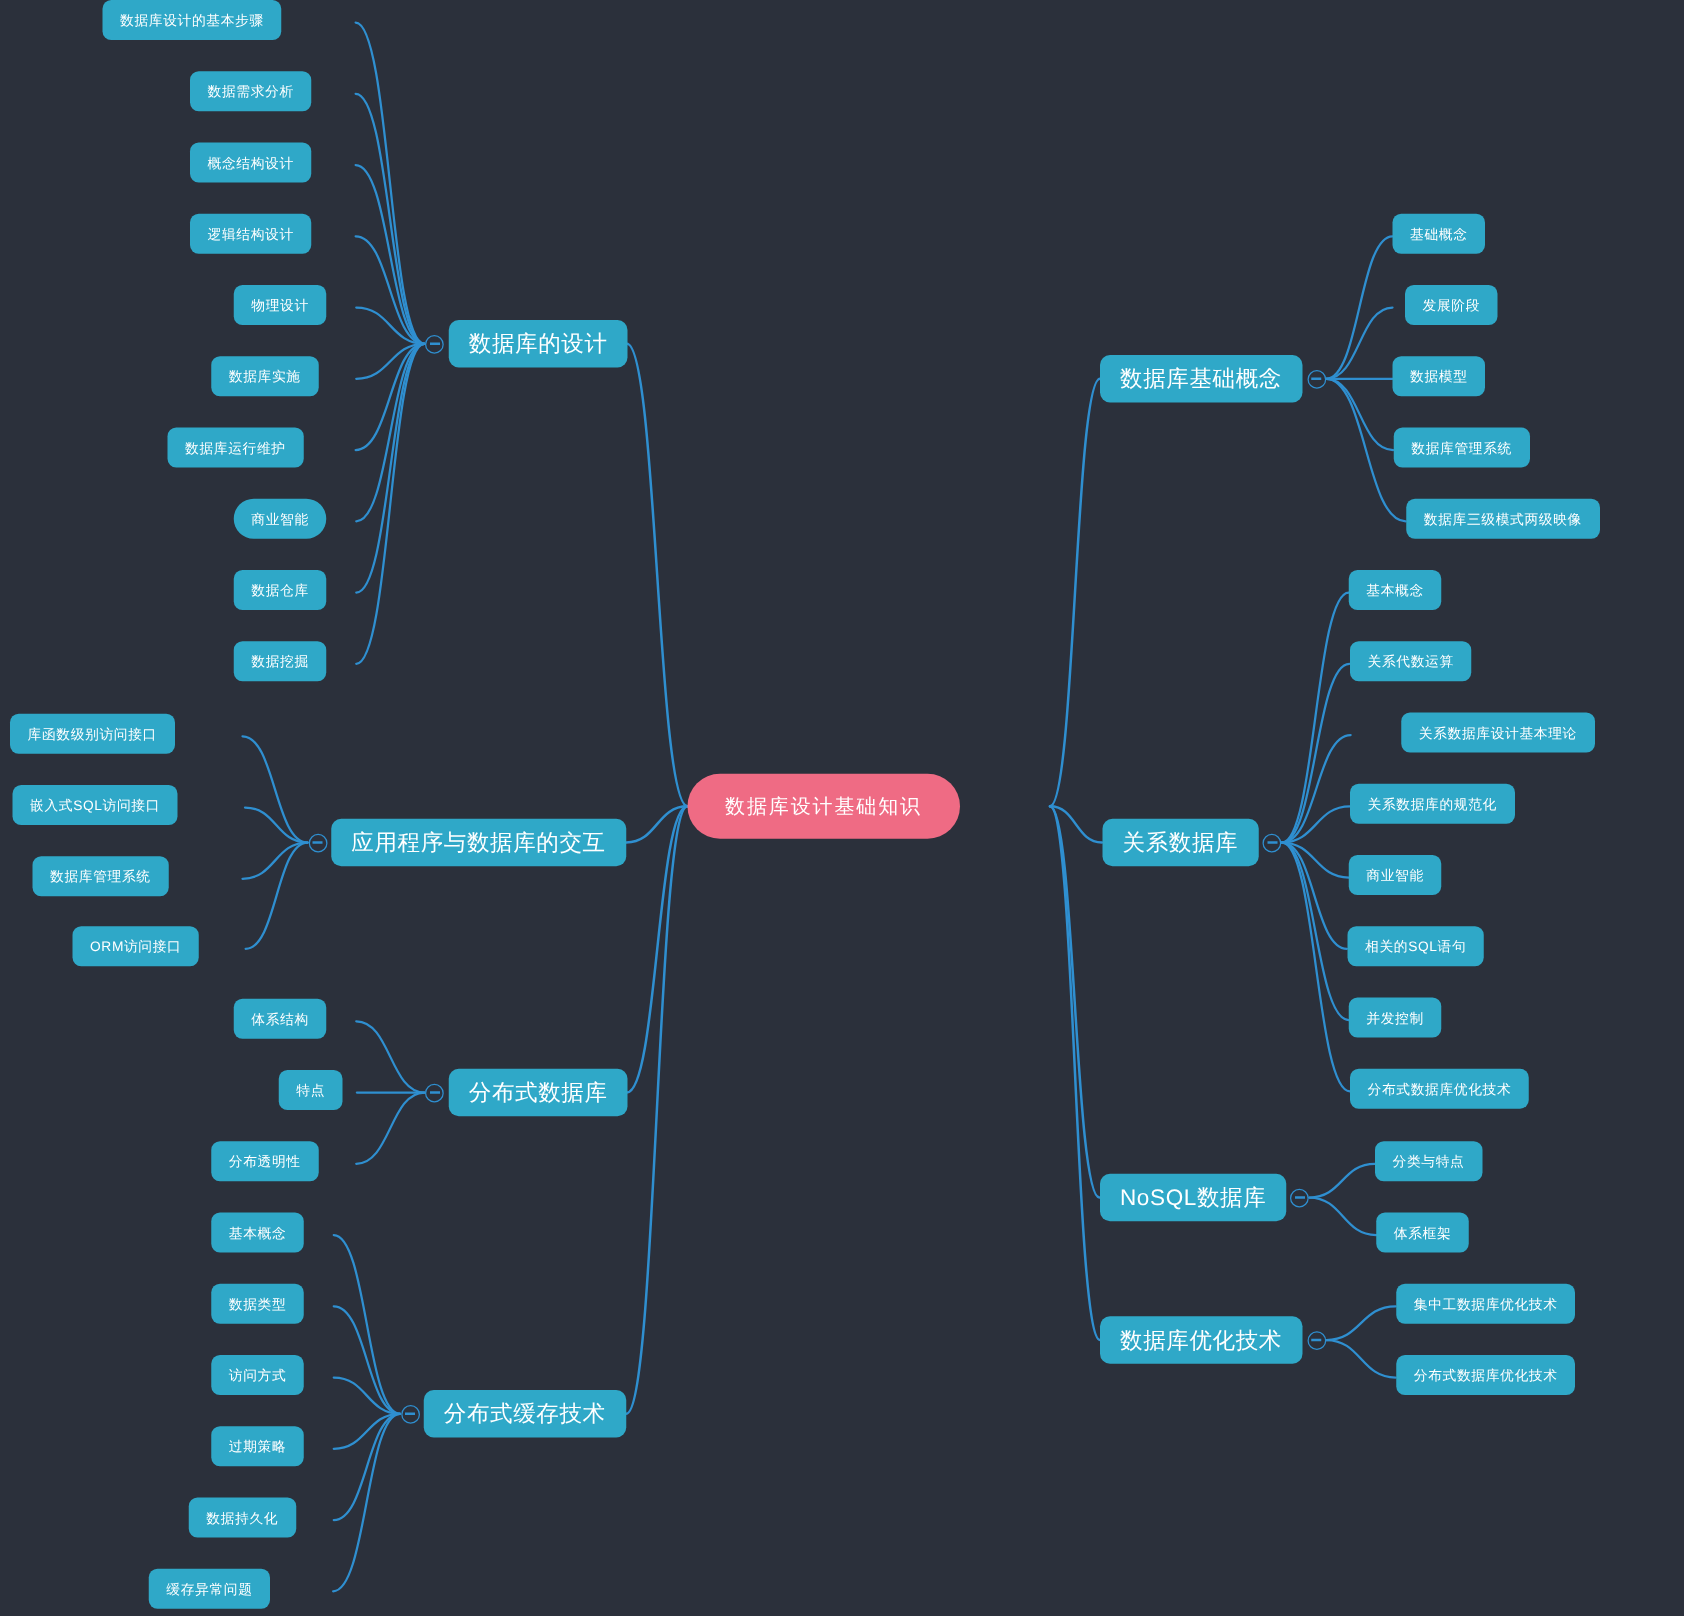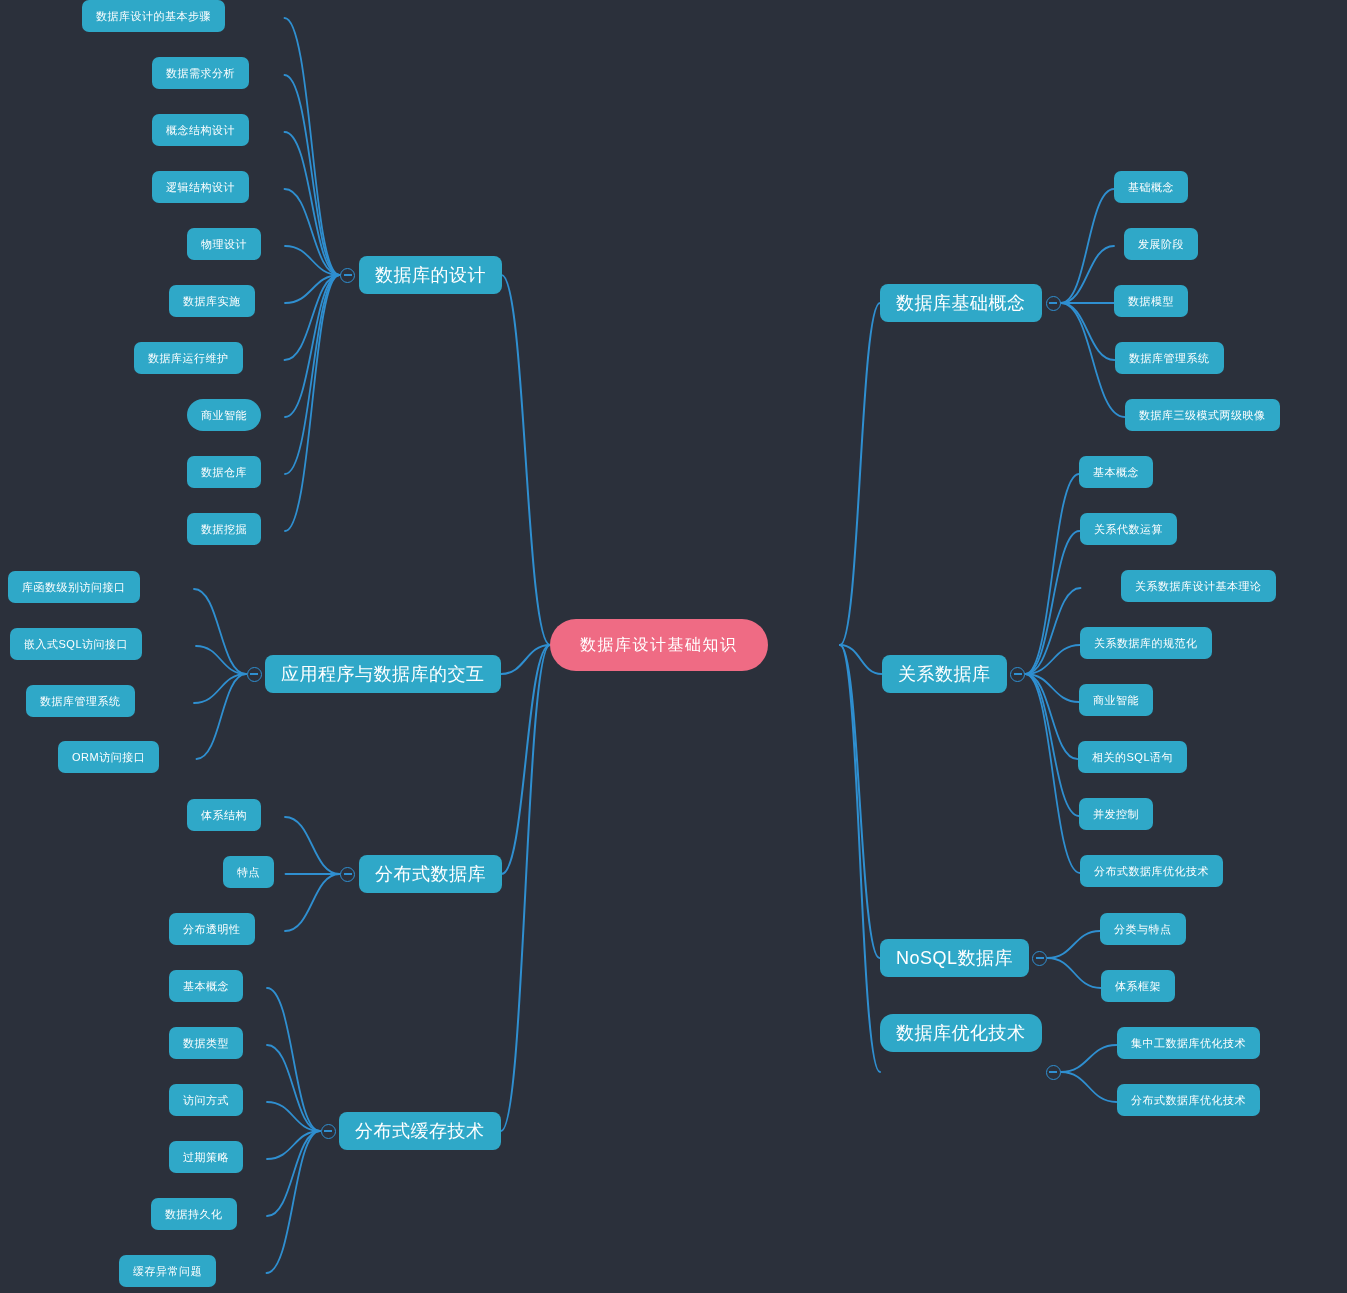--- a/index.html
+++ b/index.html
@@ -147,21 +147,21 @@
     <div class="node leaf" style="left: 1080px; top: 513px;">关系代数运算</div>
     <div class="node leaf" style="left: 1081px; top: 570px; margin-left: 40px;">关系数据库设计基本理论</div>
     <div class="node leaf" style="left: 1080px; top: 627px;">关系数据库的规范化</div>
     <div class="node leaf" style="left: 1079px; top: 684px;">商业智能</div>
     <div class="node leaf" style="left: 1078px; top: 741px;">相关的SQL语句</div>
     <div class="node leaf" style="left: 1079px; top: 798px;">并发控制</div>
     <div class="node leaf" style="left: 1080px; top: 855px;">分布式数据库优化技术</div>
     <div class="node branch" style="left: 880px; top: 939px;">NoSQL数据库</div>
     <div class="node leaf" style="left: 1100px; top: 913px;">分类与特点</div>
     <div class="node leaf" style="left: 1101px; top: 970px;">体系框架</div>
-    <div class="node branch" style="left: 880px; top: 1014px; border-radius: 13px;">数据库优化技术</div>
+    <div class="node branch" style="left: 880px; top: 1053px;">数据库优化技术</div>
     <div class="node leaf" style="left: 1117px; top: 1027px;">集中工数据库优化技术</div>
     <div class="node leaf" style="left: 1117px; top: 1084px;">分布式数据库优化技术</div>
     <div class="toggle" style="left: 340px; top: 267.5px;"></div>
     <div class="toggle" style="left: 246.5px; top: 666.5px;"></div>
     <div class="toggle" style="left: 340px; top: 866.5px;"></div>
     <div class="toggle" style="left: 320.5px; top: 1123.5px;"></div>
     <div class="toggle" style="left: 1045.5px; top: 295.5px;"></div>
     <div class="toggle" style="left: 1010px; top: 666.5px;"></div>
     <div class="toggle" style="left: 1032px; top: 950.5px;"></div>
     <div class="toggle" style="left: 1045.5px; top: 1064.5px;"></div>

